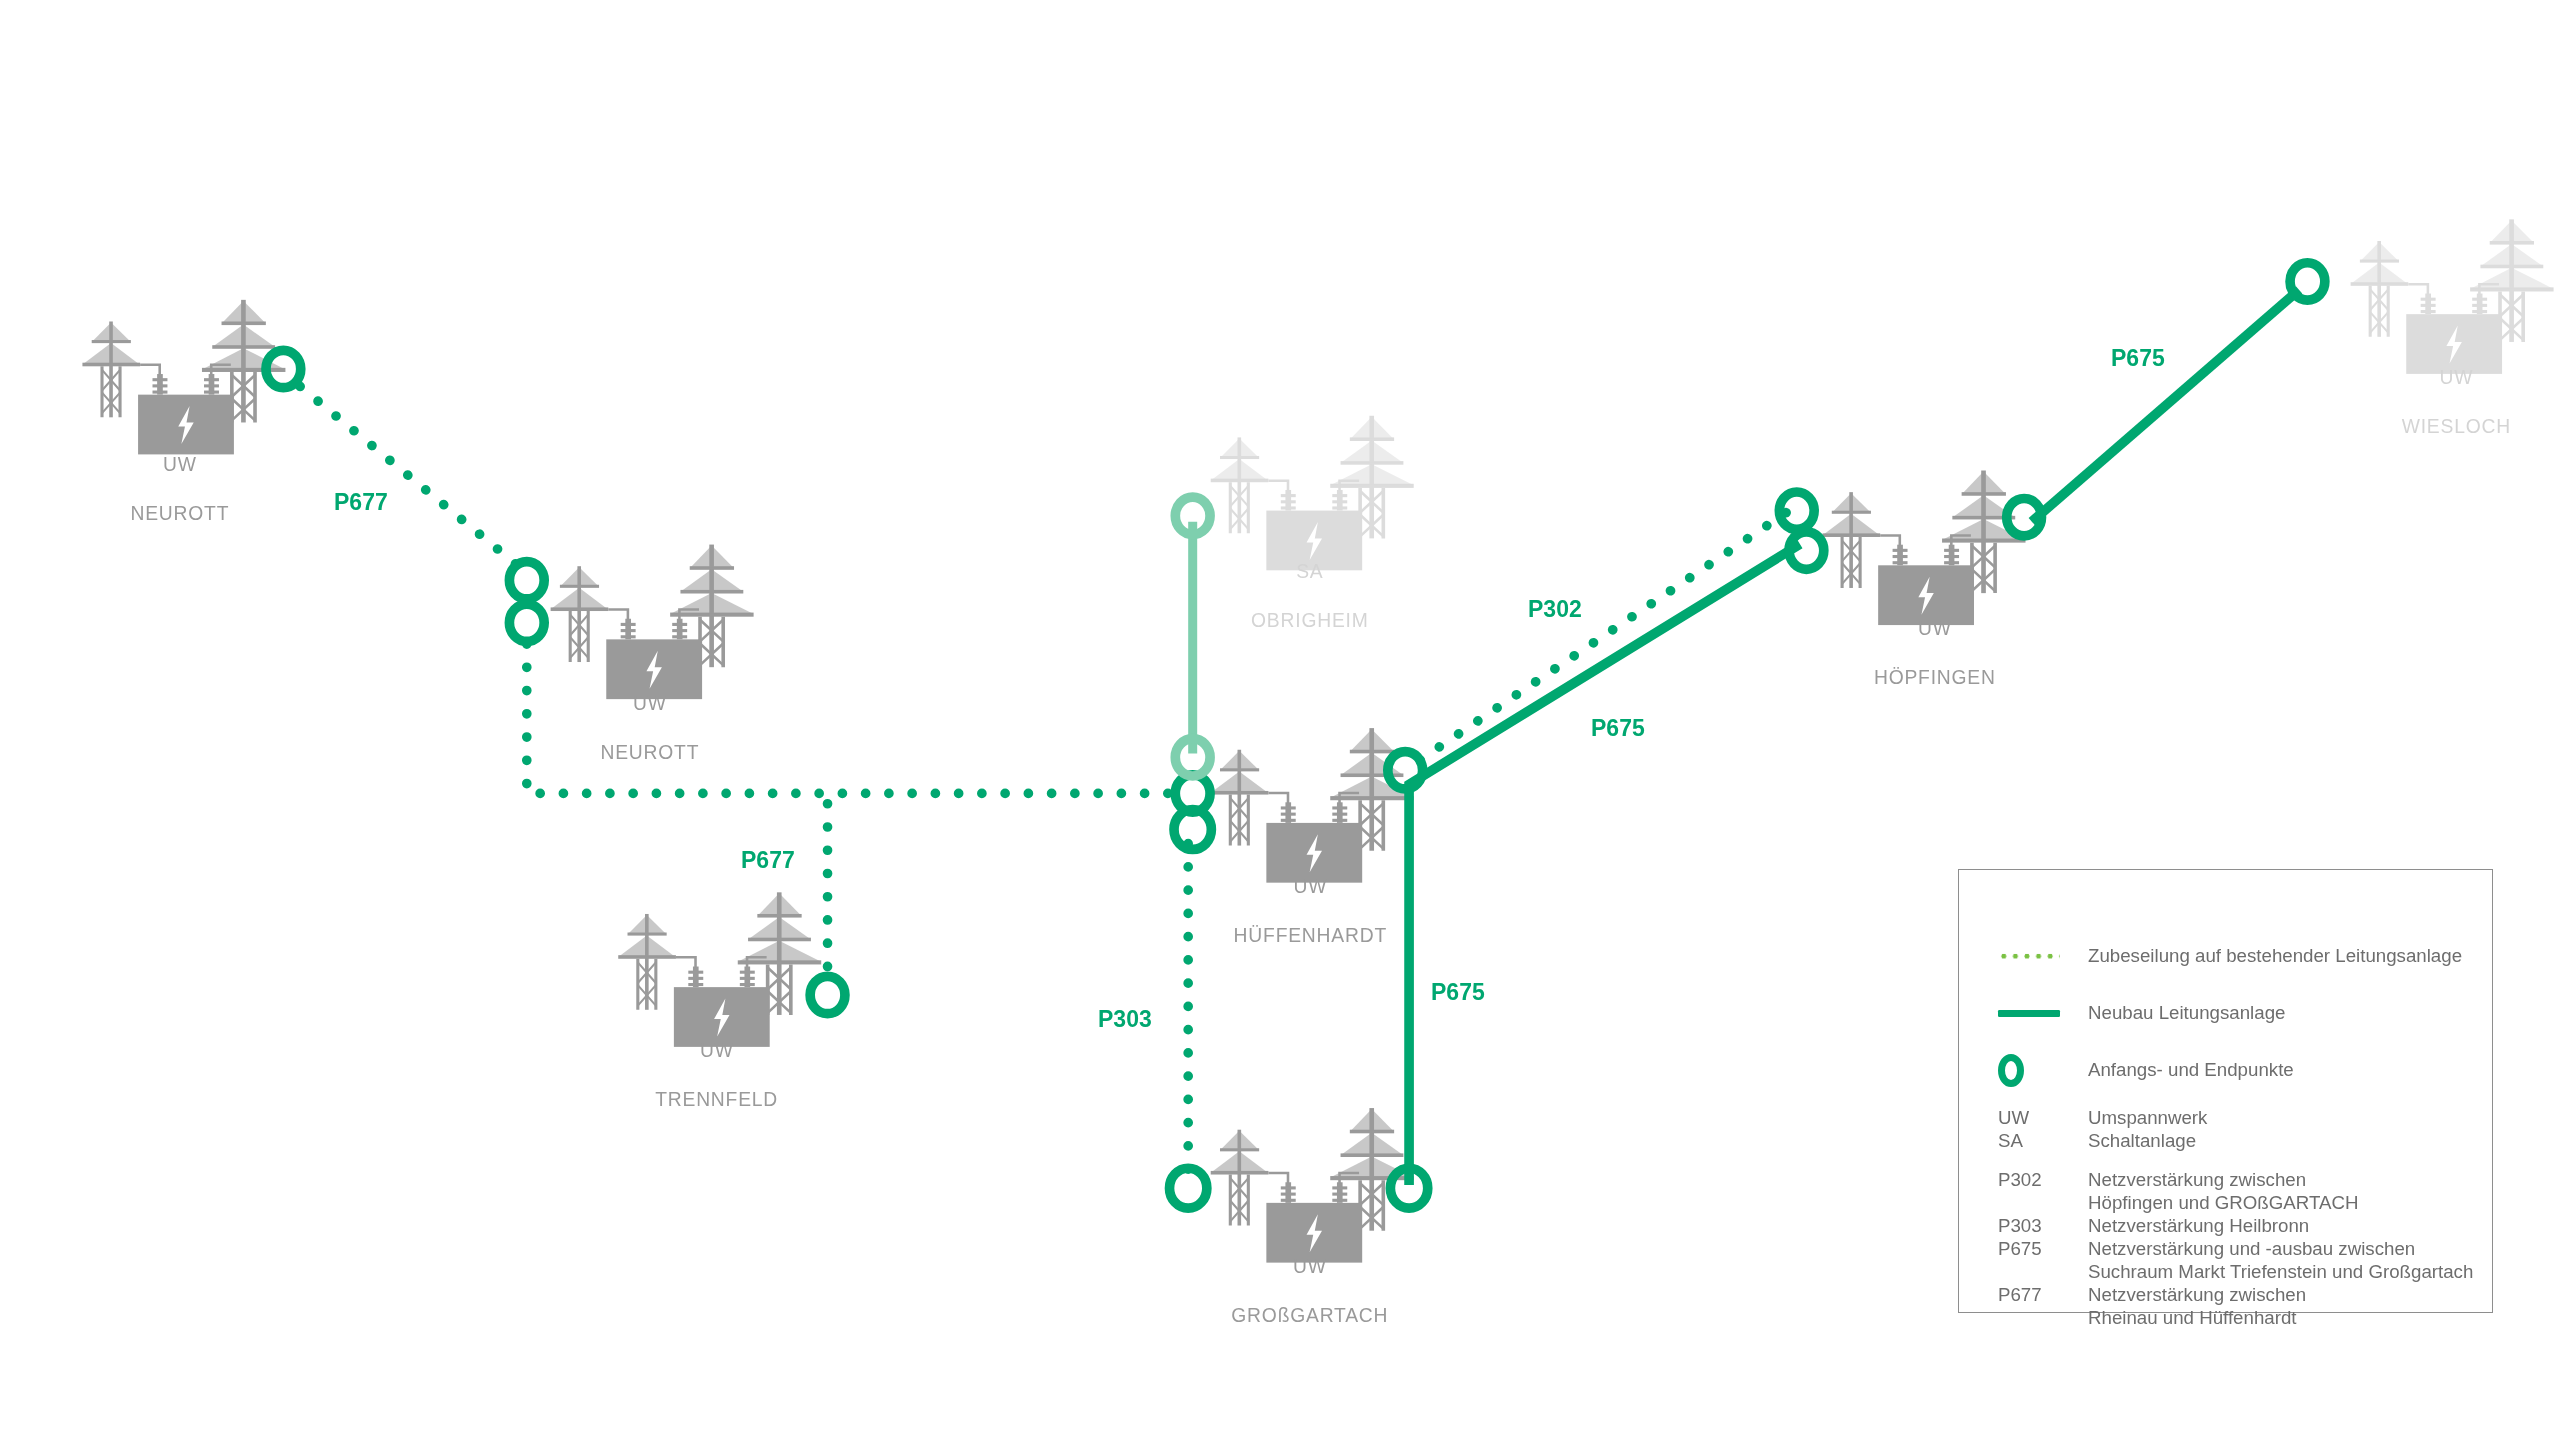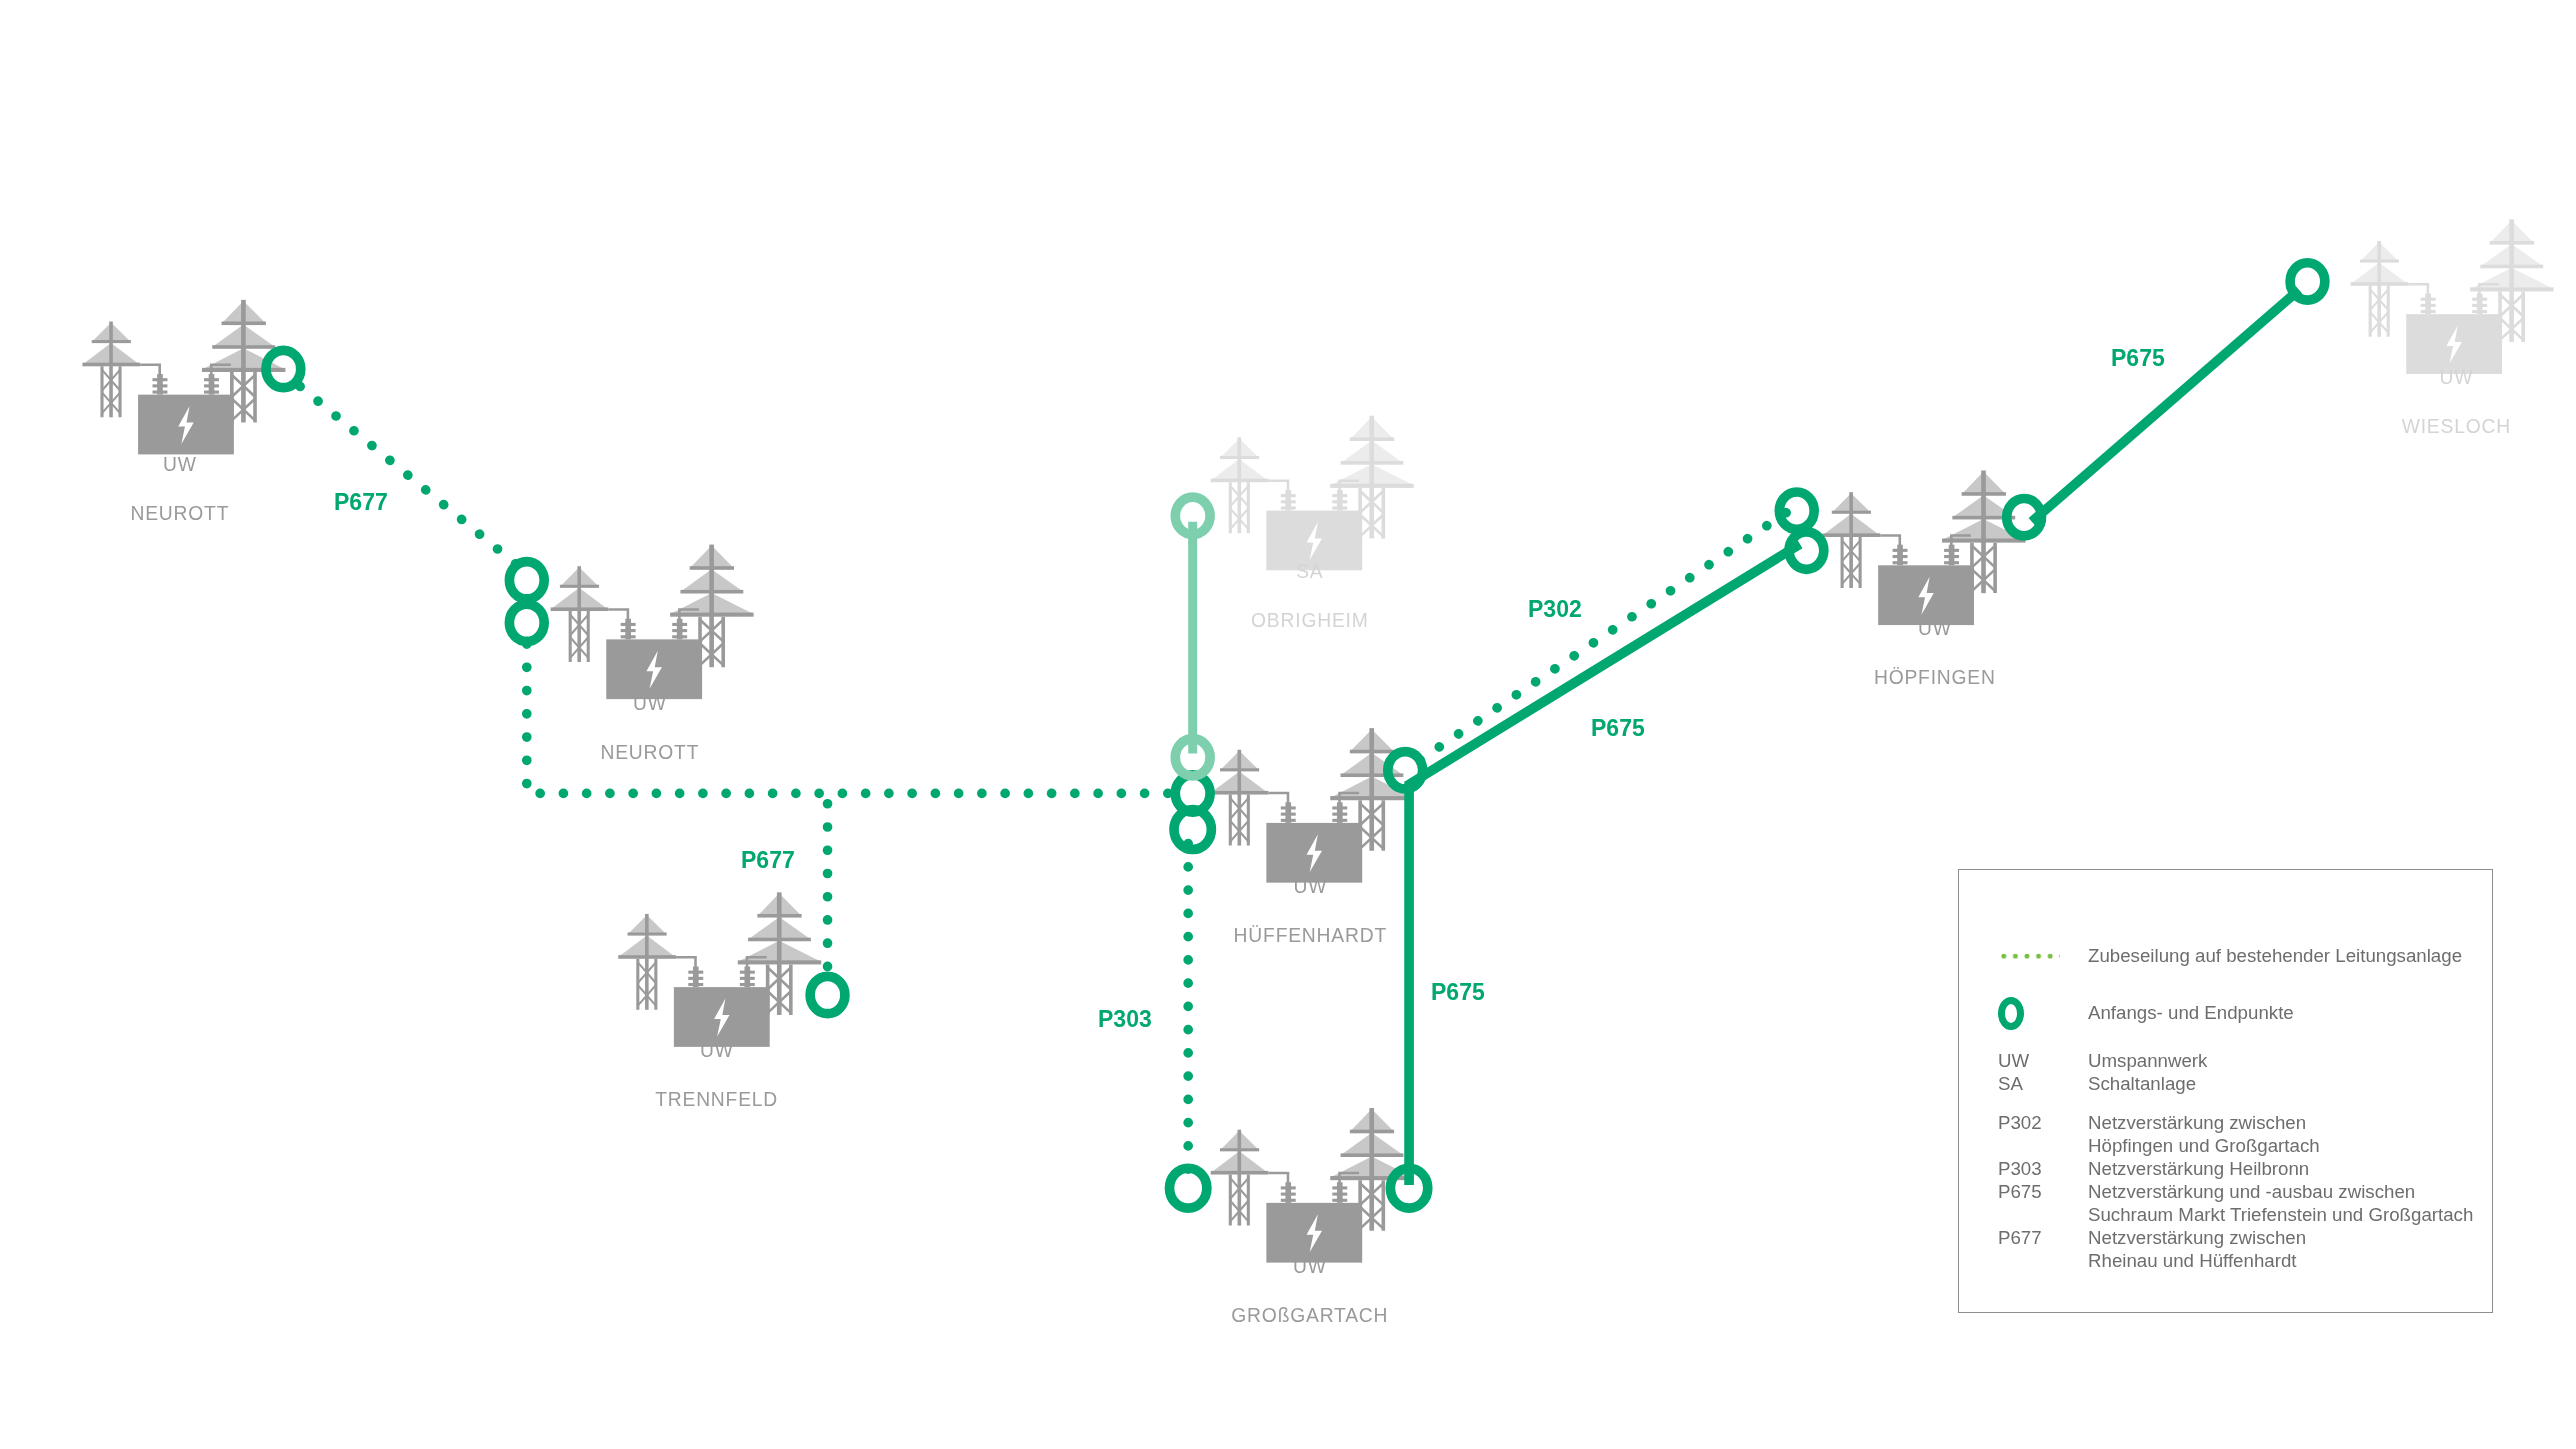--- a/index.html
+++ b/index.html
@@ -192,20 +192,26 @@
   <div id="legend">
     <div class="rows">
 
       <div class="lgRow">
         <div class="lgKeyCell">
           <div class="dotKey"></div>
         </div>
         <div class="lgTxt pad">Zubeseilung auf bestehender Leitungsanlage</div>
       </div>
 
+      <div class="lgRow">
+        <div class="lgKeyCell">
+          <div class="lineKey"></div>
+        </div>
+        <div class="lgTxt pad">Neubau Leitungsanlage</div>
+      </div>
 
       <div class="lgRow">
         <div class="lgKeyCell">
           <div class="ringKey"></div>
         </div>
         <div class="lgTxt pad">Anfangs- und Endpunkte</div>
       </div>
 
       <div class="lgGroup">
         <div class="lgLineRow">
@@ -217,21 +223,21 @@
           <div class="lgTxt">Schaltanlage</div>
         </div>
       </div>
 
       <div class="lgGroup">
 
         <div class="lgLineRow">
           <div class="lgCode">P302</div>
           <div class="lgTxt">Netzverstärkung zwischen</div>
         </div>
-        <div class="lgSub">Höpfingen und Großgartach</div>
+        <div class="lgSub">Höpfingen und GROßGARTACH</div>
 
         <div class="lgLineRow">
           <div class="lgCode">P303</div>
           <div class="lgTxt">Netzverstärkung Heilbronn</div>
         </div>
 
         <div class="lgLineRow">
           <div class="lgCode">P675</div>
           <div class="lgTxt">Netzverstärkung und -ausbau zwischen</div>
         </div>

